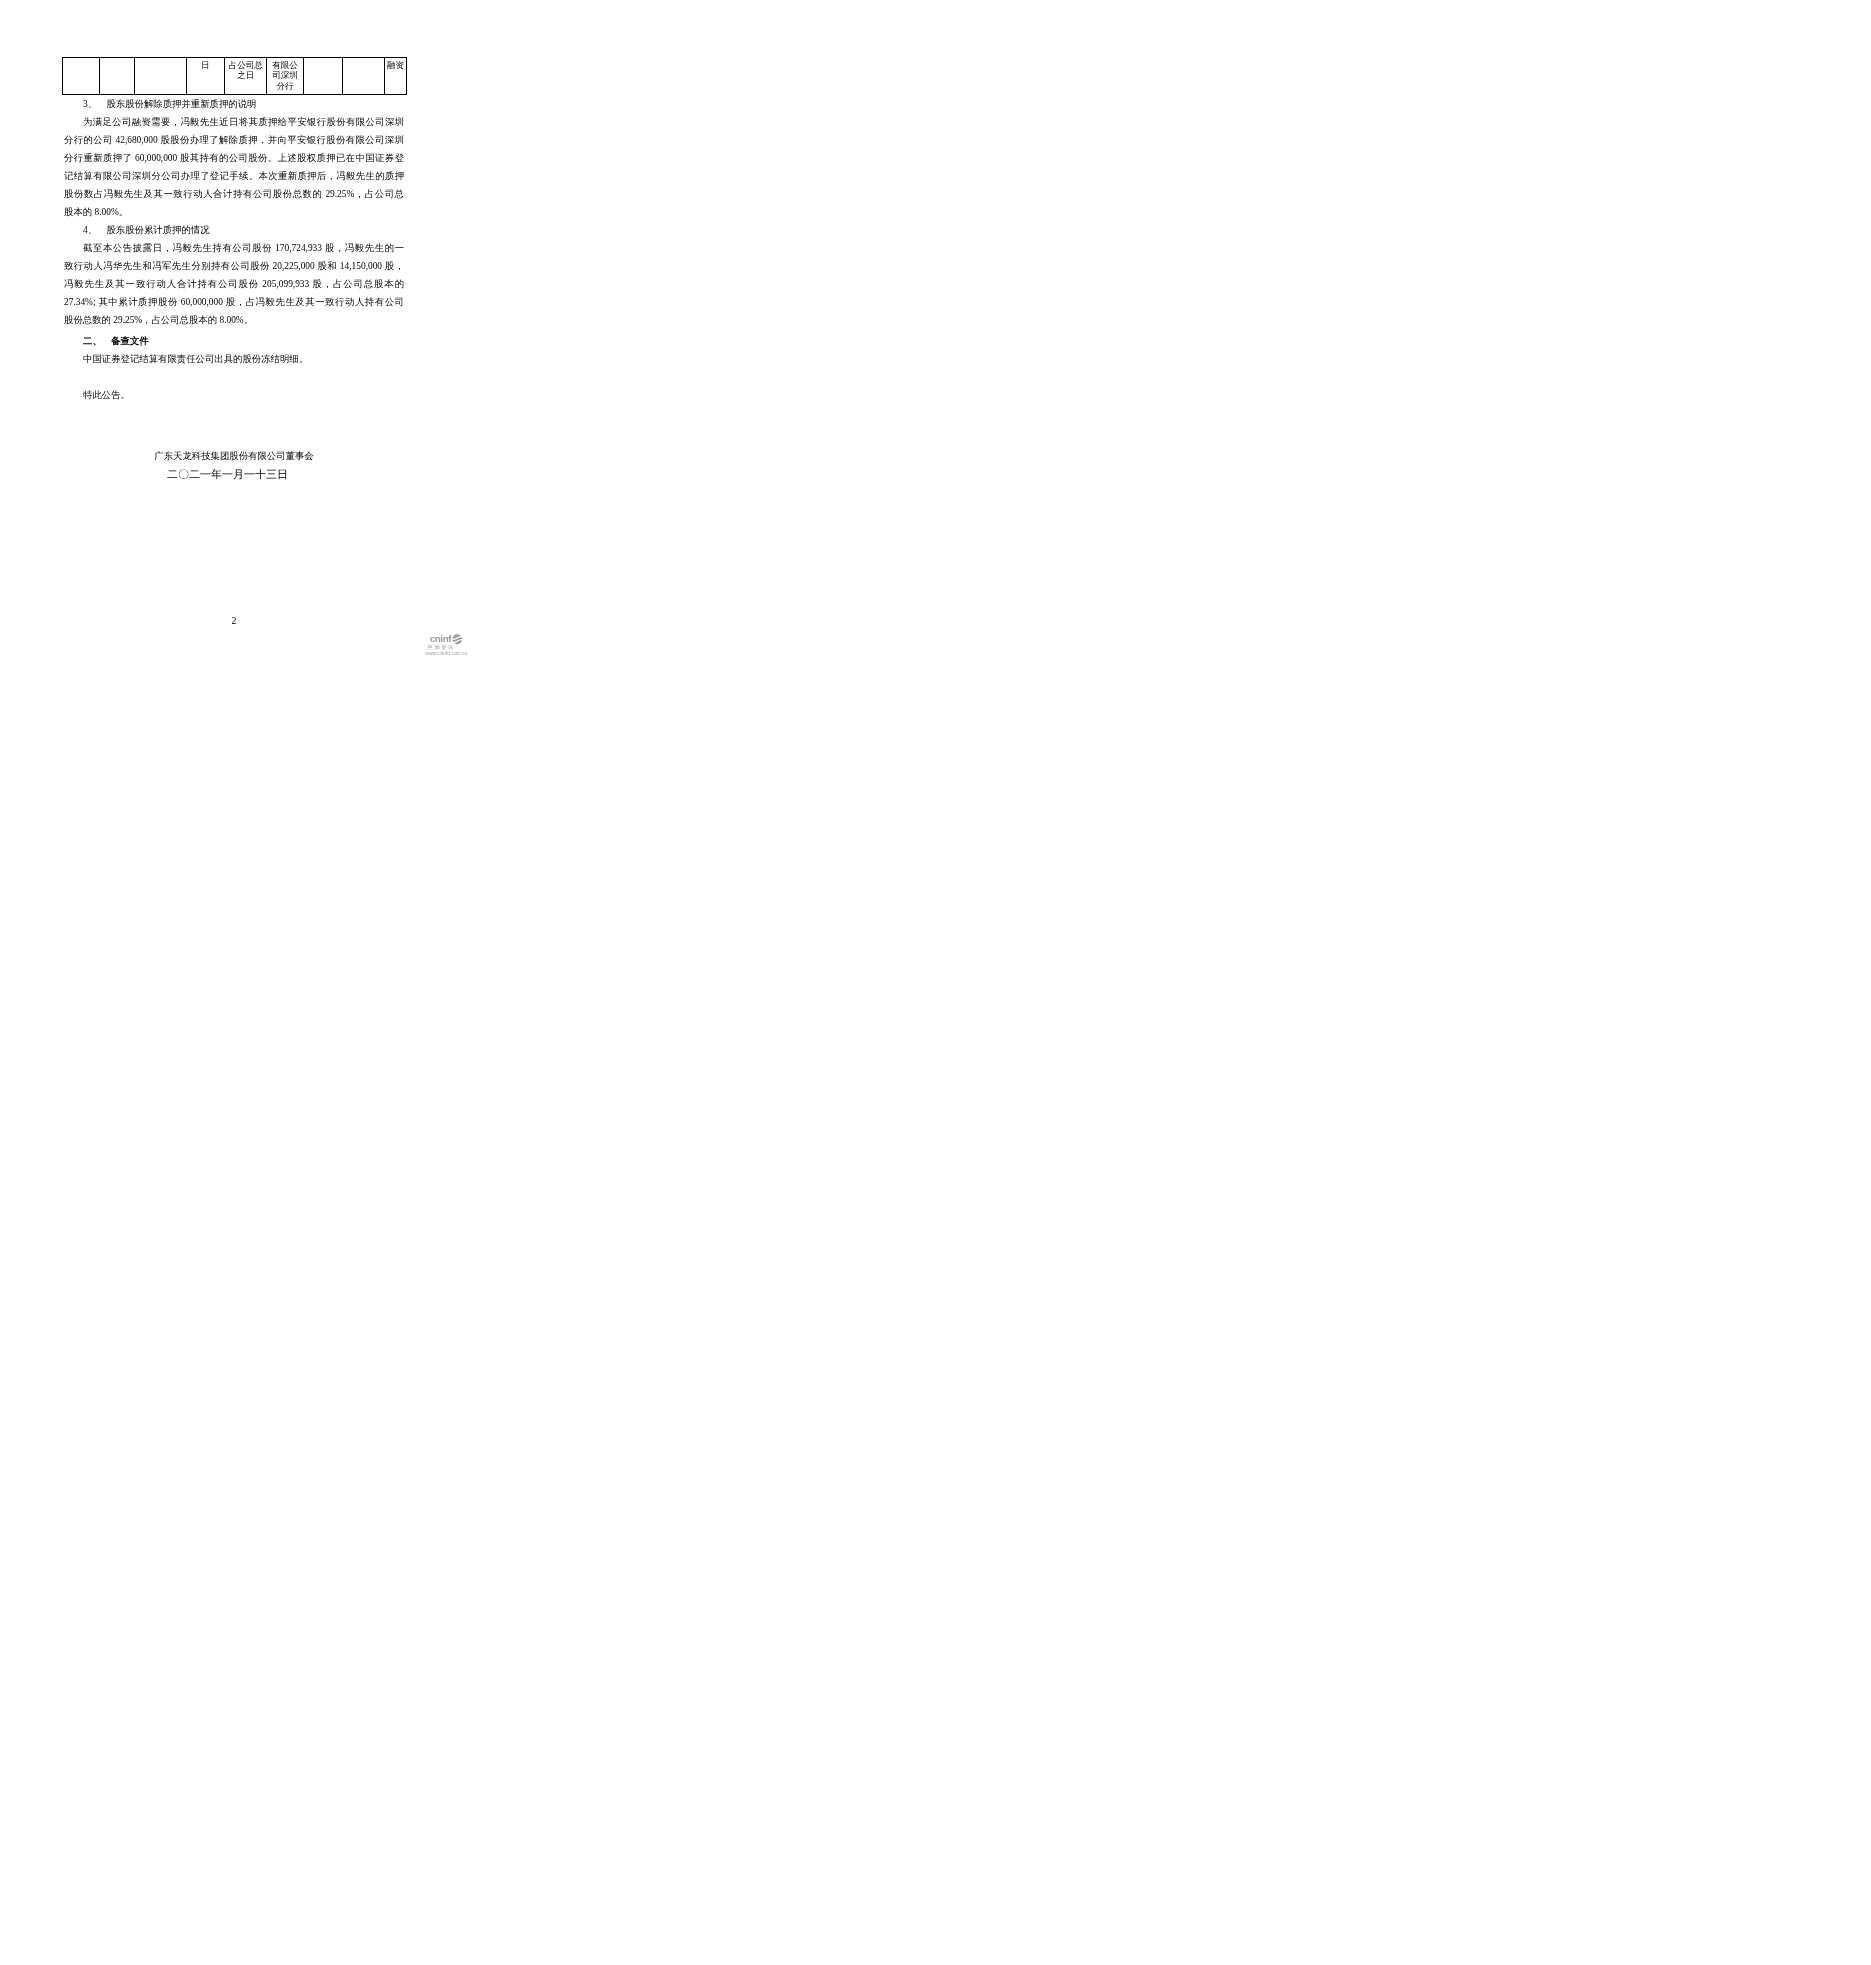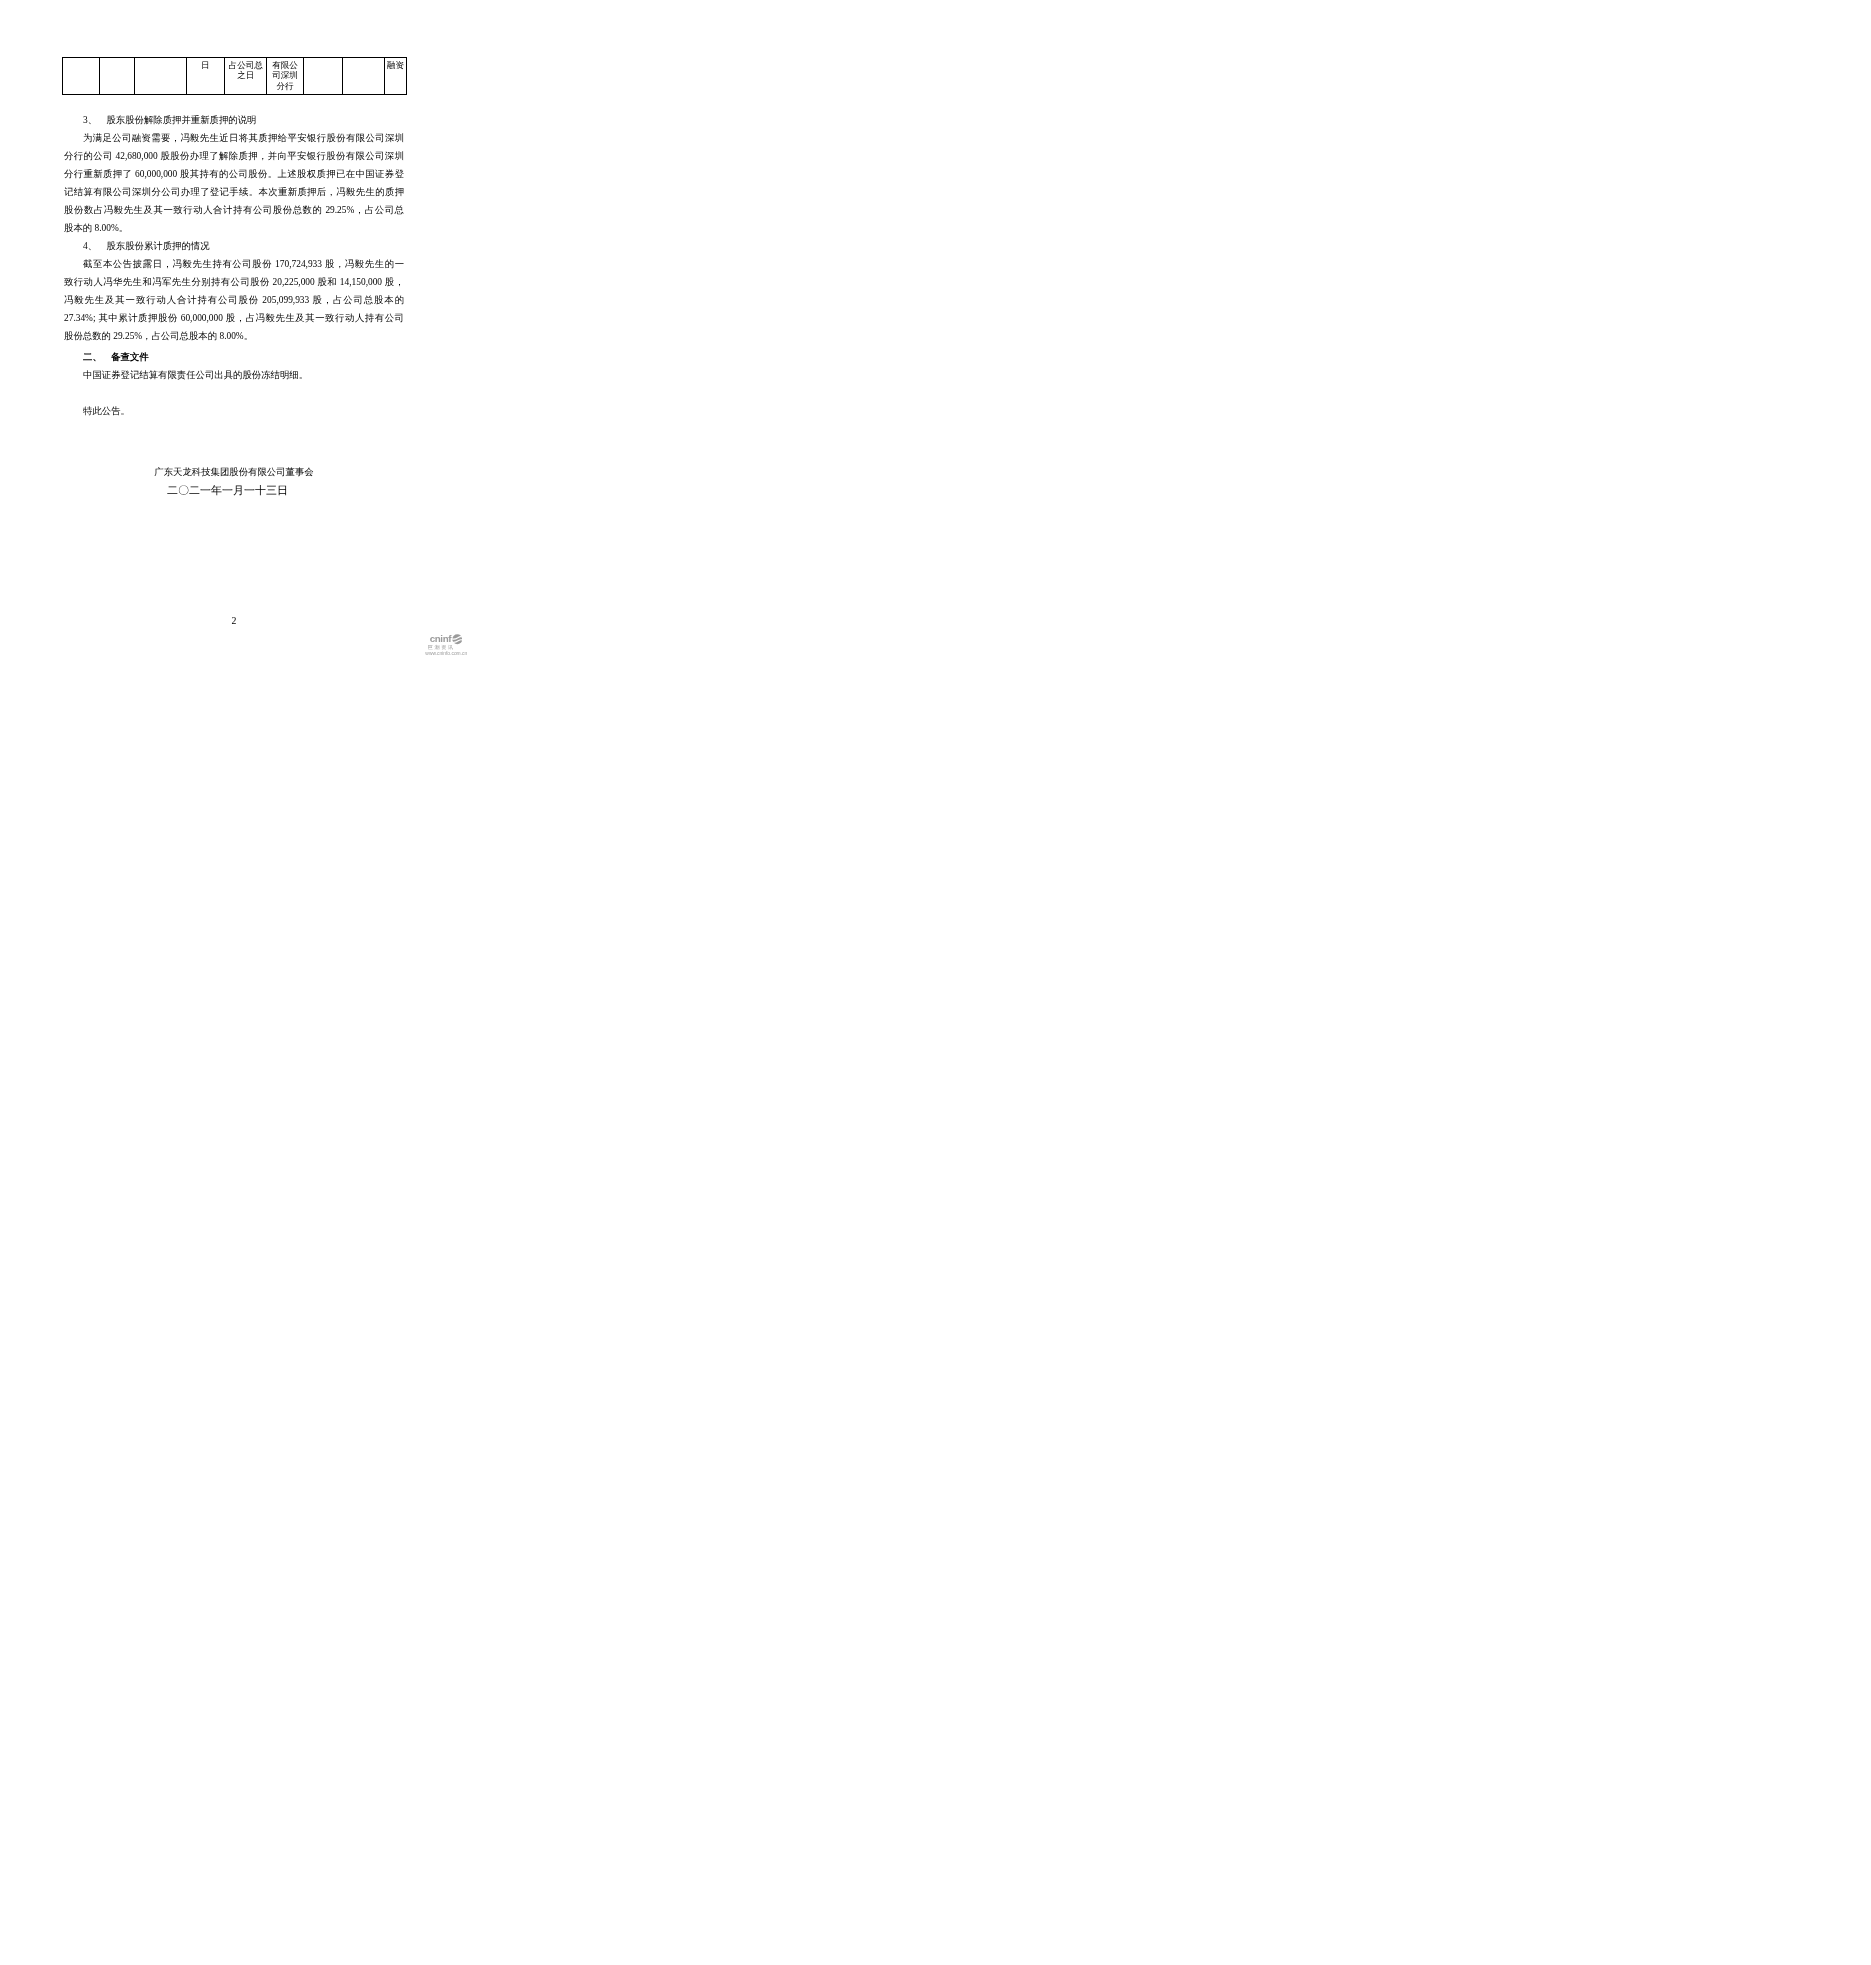--- a/index.html
+++ b/index.html
@@ -29,21 +29,21 @@
     white-space:pre-line;
   }
   table.cont td:first-child{border-left:none;}
   
   .line{height:18px;line-height:18px;font-size:9.4px;white-space:nowrap;}
   .fill{white-space:normal;text-align:justify;text-align-last:justify;}
   .first{text-indent:19px;}
   .bold{font-weight:bold;}
   .sp8{height:3.1px;}
   .sp112{height:44px;}
-  .mt2{margin-top:16px;}
+  .mt2{margin-top:0;}
   .blank{height:18px;}
   .sig{height:17.3px;line-height:17.3px;font-size:9.4px;text-align:center;}
   .date{height:17.3px;line-height:17.3px;font-size:11px;text-align:center;padding-right:13px;}
   
   .pagenum{position:absolute;left:0;right:0;top:615px;height:11.8px;line-height:11.8px;
     text-align:center;font-size:9.8px;}
   .logo{position:absolute;right:0.8px;top:634px;width:51px;color:#9b9b9b;
     font-family:"Liberation Sans","DejaVu Sans",sans-serif;}
   .logo-row1{display:flex;justify-content:flex-end;align-items:center;margin-right:5.1px;height:11px;}
   .logo-brand{font-size:9.8px;font-weight:bold;letter-spacing:-0.4px;line-height:10.2px;text-align:right;}

